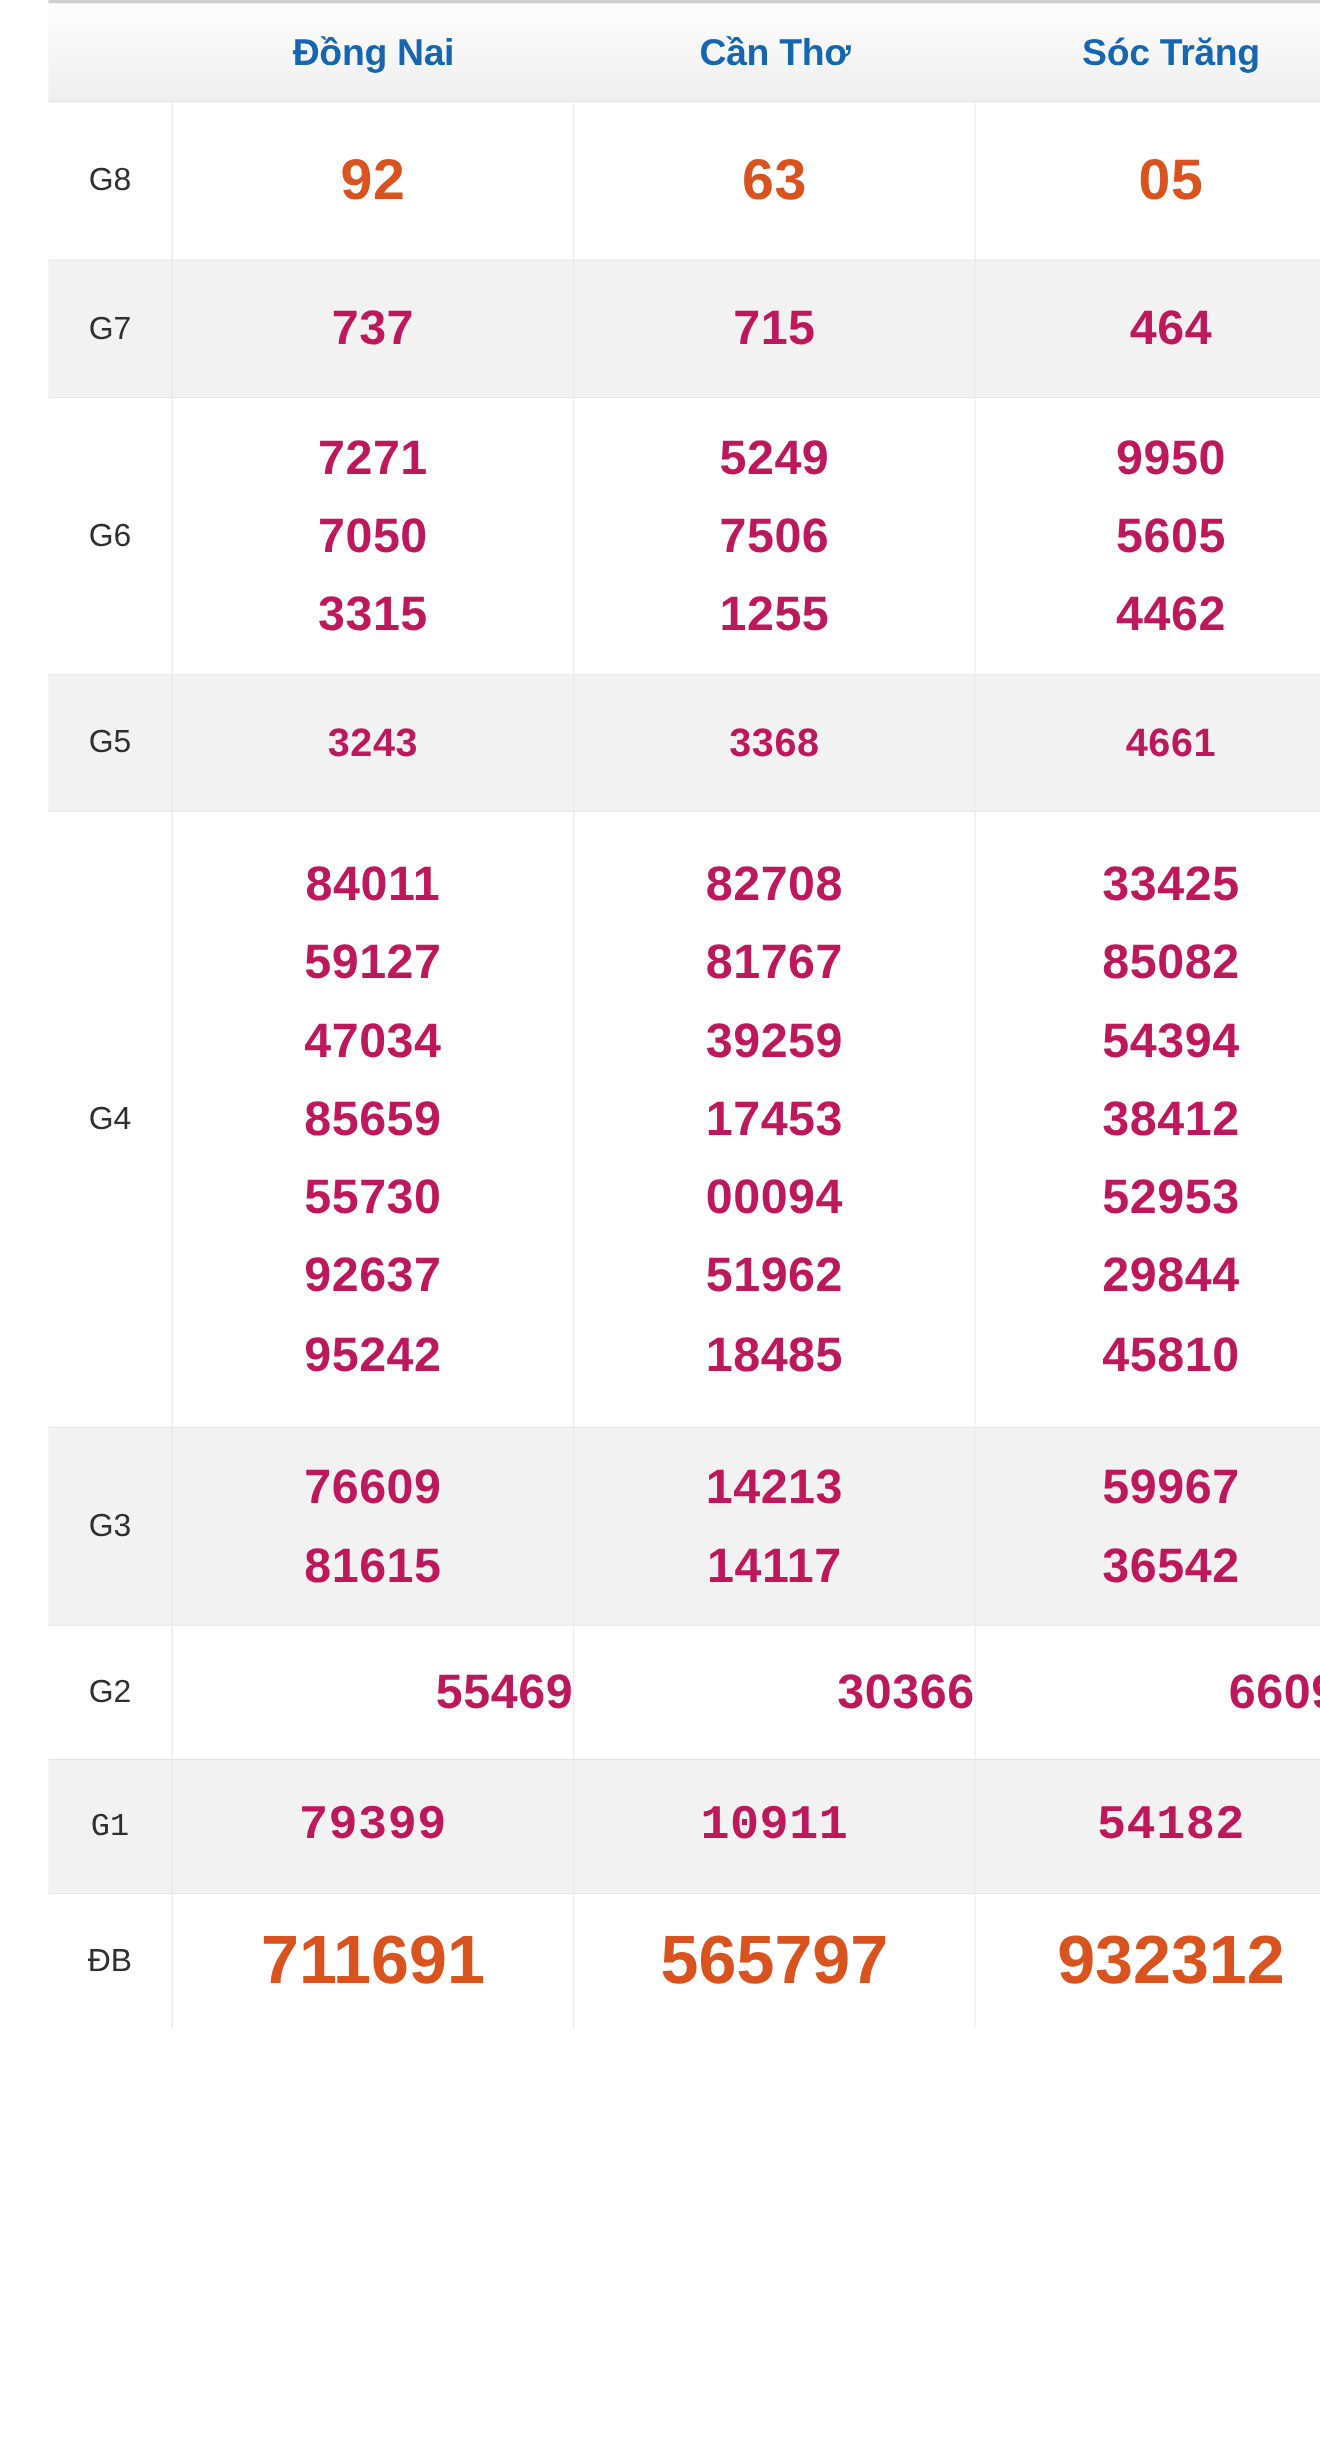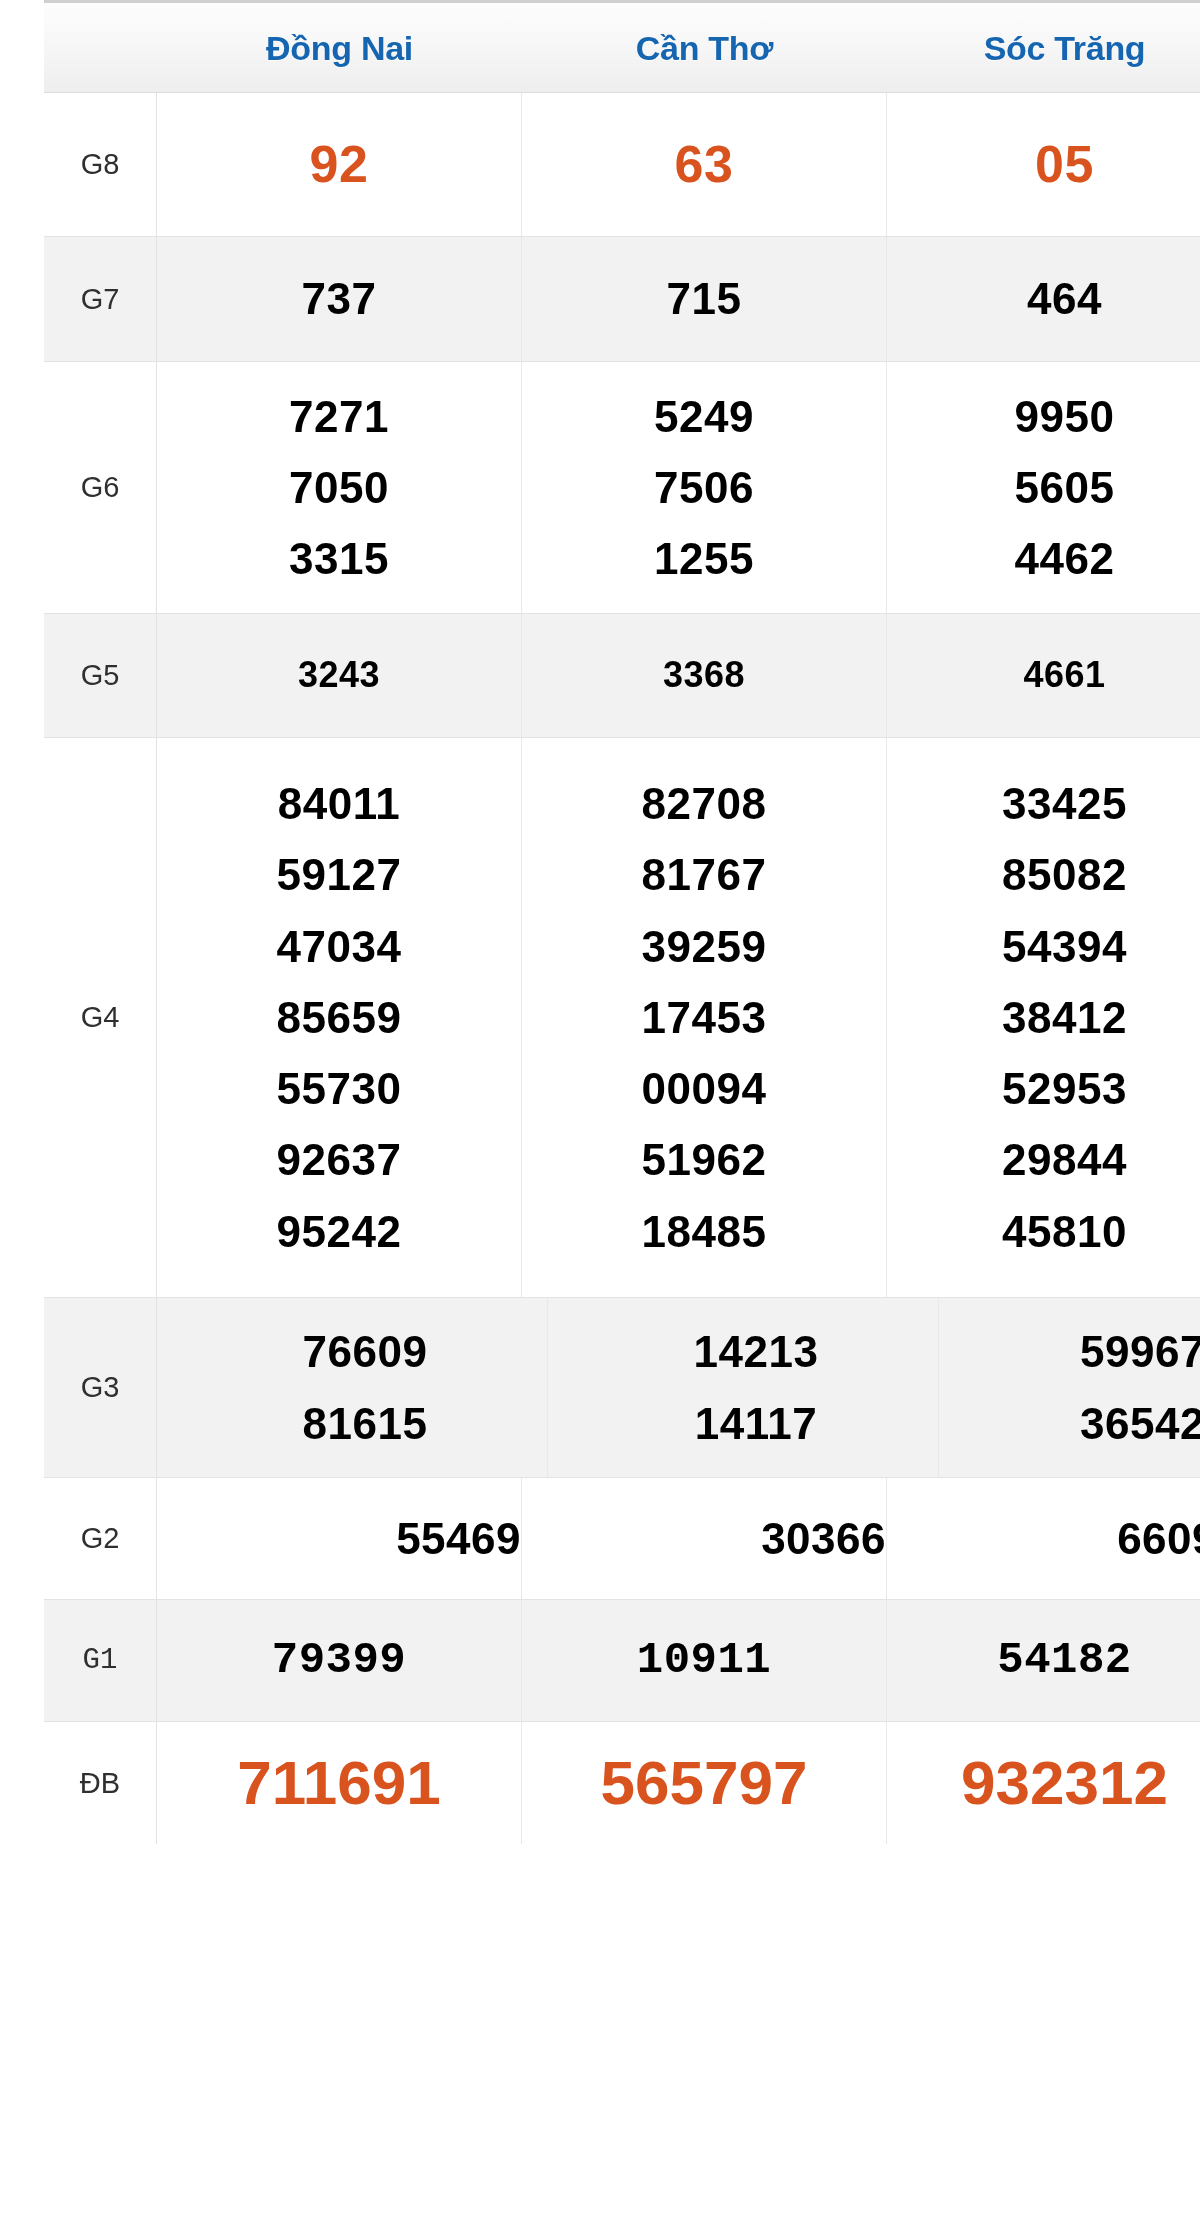--- a/index.html
+++ b/index.html
@@ -76,21 +76,21 @@
   }
 
   .cell {
     flex: 0 0 365px;
     box-sizing: border-box;
     display: flex;
     flex-direction: column;
     align-items: center;
     justify-content: center;
     border-right: 1px solid #e8e8e8;
-    color: #000000;
+    color: #be185d;
     font-weight: bold;
     font-size: 44px;
     letter-spacing: 0.5px;
   }
   .cell.last {
     flex: 0 0 355px;
     border-right: none;
   }
   .cell .num {
     line-height: 1.62;
@@ -110,21 +110,21 @@
   .row-g3 .cell { font-size: 44px; }
   .row-g2 .cell { font-size: 44px; align-items: flex-end; }
   .row-g1 .cell { font-size: 44px; }
 
   
   .row-g8 { height: 144px; }
   .row-g7 { height: 125px; }
   .row-g6 { height: 252px; }
   .row-g5 { height: 124px; }
   .row-g4 { height: 560px; }
-  .row-g3 { height: 180px; gap: 26px; }
+  .row-g3 { height: 180px; }
   .row-g2 { height: 122px; }
   .row-g1 { height: 122px; font-family: Liberation Mono, monospace; }
   .row-db { height: 122px; }
 </style>
 </head>
 <body>
 
 <div class="lottery-table">
 
   <div class="table-header">

